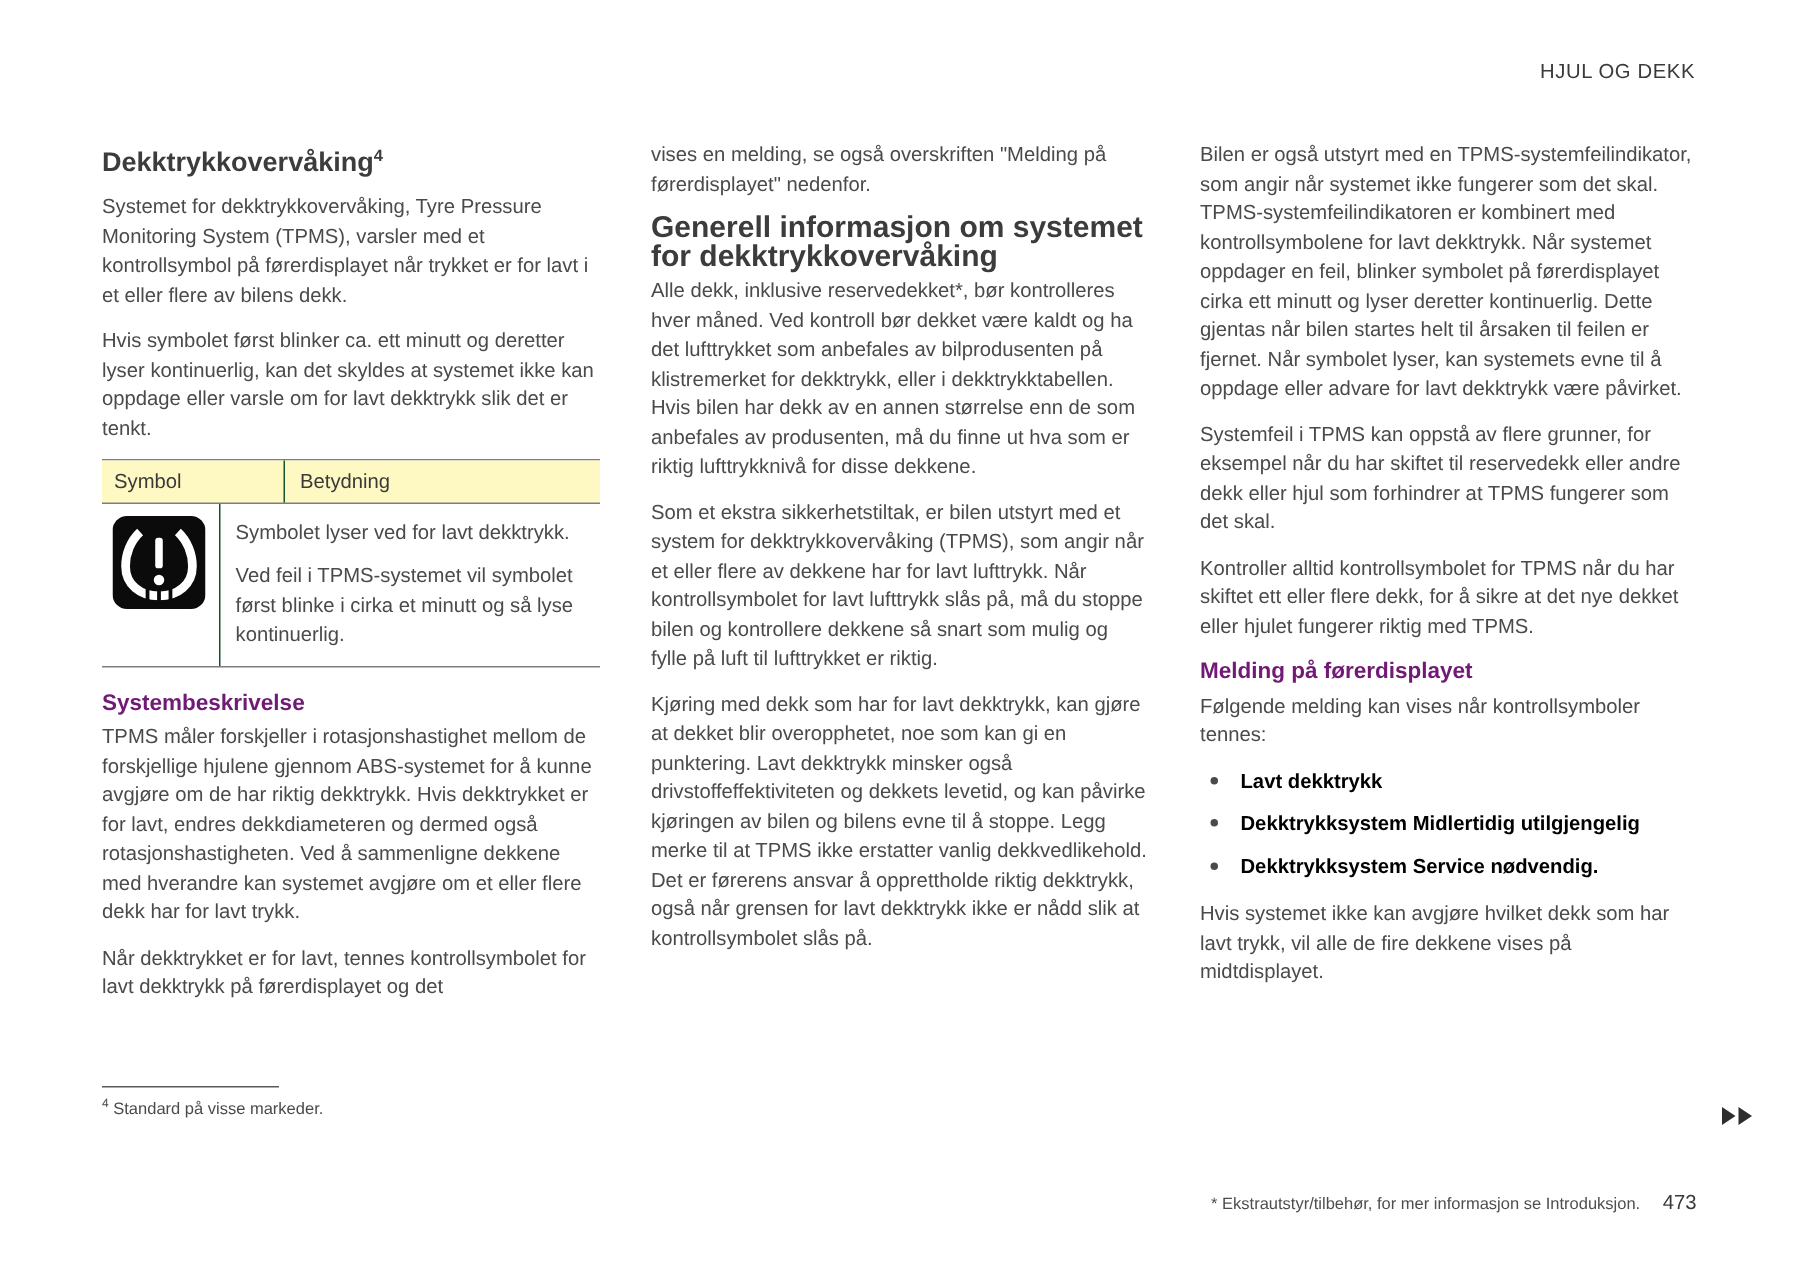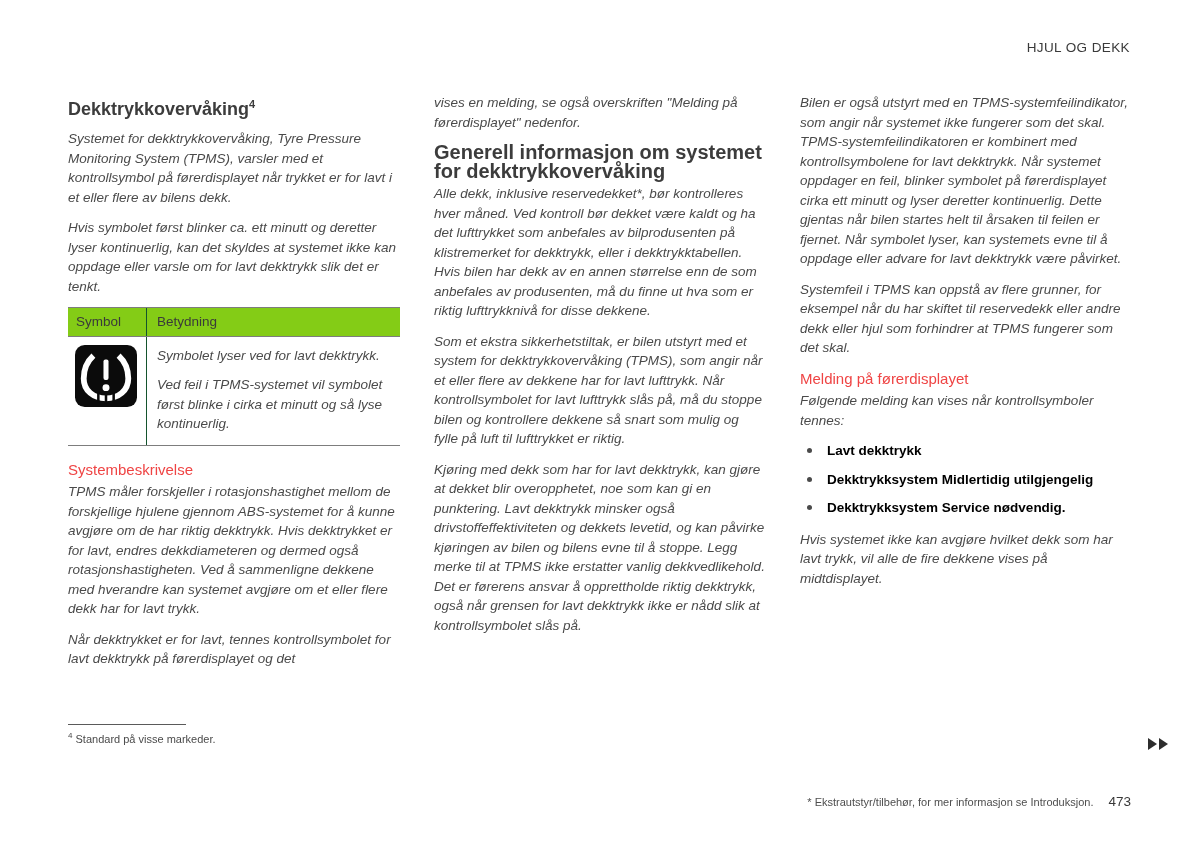--- a/index.html
+++ b/index.html
@@ -4,31 +4,31 @@
 <style>
   * { margin:0; padding:0; box-sizing:border-box; }
   html,body { background:#ffffff; }
   body { font-family:"Liberation Sans","DejaVu Sans",sans-serif; }
   .page { position:relative; width:1200px; height:833px; background:#ffffff; overflow:hidden; color:#474747; }
 
   .header { position:absolute; top:40px; right:70px; font-size:13.5px; letter-spacing:0.4px; color:#3a3a3a; }
 
   .columns { position:absolute; top:93px; left:68px; width:1064px; display:flex; gap:34px; }
   .col { flex:1 1 0; font-size:13.5px; line-height:19.5px; color:#4a4a4a; }
-  .col p { margin:0 0 11px;font-style:italic; }
+  .col p { margin:0 0 11px; }
 
   h1.title { font-size:18px; color:#3c3c3c; margin:0 0 9px; font-weight:bold; line-height:22px; }
   h1.title sup { font-size:11px; font-weight:bold; }
-  h2.sub { font-size:15px; color:#ef4444; margin:5px 0 3px; font-weight:normal; }
+  h2.sub { font-size:15px; color:#701a75; margin:5px 0 3px; font-weight:bold; }
   h3.subsmall { font-size:20px; color:#3c3c3c; margin:3px 0 4px; font-weight:bold; line-height:18.5px; }
 
   
   .tbl { margin:7px 0 14px; border-top:1px solid #7d7d7d; border-bottom:1px solid #7d7d7d; }
   .tbl-row { display:flex; }
-  .tbl-head { background:#84cc16; border-bottom:1px solid #7d7d7d; }
+  .tbl-head { background:#fef9c3; border-bottom:1px solid #7d7d7d;gap:43px; }
   .tbl-c1 { width:78px; padding:4px 8px; color:#3a3a3a; }
   .tbl-c2 { flex:1; padding:4px 10px; border-left:1px solid #14532d; color:#3a3a3a; }
   .tbl-body .tbl-c1 { padding:8px 7px; }
   .tbl-body .tbl-c2 { padding:9px 10px 11px; color:#4a4a4a; }
   .tbl-body p { margin:0 0 10px; }
   .tbl-body p:last-child { margin-bottom:0; }
   .tpms-icon { width:62px; height:62px; display:block; }
 
   
   ul.bullets { list-style:none; margin:3px 0 12px; }
@@ -96,20 +96,21 @@
       <p>vises en melding, se også overskriften "Melding på førerdisplayet" nedenfor.</p>
       <h3 class="subsmall">Generell informasjon om systemet for dekktrykkovervåking</h3>
       <p>Alle dekk, inklusive reservedekket*, bør kontrolleres hver måned. Ved kontroll bør dekket være kaldt og ha det lufttrykket som anbefales av bilprodusenten på klistremerket for dekktrykk, eller i dekktrykktabellen. Hvis bilen har dekk av en annen størrelse enn de som anbefales av produsenten, må du finne ut hva som er riktig lufttrykknivå for disse dekkene.</p>
       <p>Som et ekstra sikkerhetstiltak, er bilen utstyrt med et system for dekktrykkovervåking (TPMS), som angir når et eller flere av dekkene har for lavt lufttrykk. Når kontrollsymbolet for lavt lufttrykk slås på, må du stoppe bilen og kontrollere dekkene så snart som mulig og fylle på luft til lufttrykket er riktig.</p>
       <p>Kjøring med dekk som har for lavt dekktrykk, kan gjøre at dekket blir overopphetet, noe som kan gi en punktering. Lavt dekktrykk minsker også drivstoffeffektiviteten og dekkets levetid, og kan påvirke kjøringen av bilen og bilens evne til å stoppe. Legg merke til at TPMS ikke erstatter vanlig dekkvedlikehold. Det er førerens ansvar å opprettholde riktig dekktrykk, også når grensen for lavt dekktrykk ikke er nådd slik at kontrollsymbolet slås på.</p>
     </div>
 
     <div class="col">
       <p>Bilen er også utstyrt med en TPMS-systemfeilindikator, som angir når systemet ikke fungerer som det skal. TPMS-systemfeilindikatoren er kombinert med kontrollsymbolene for lavt dekktrykk. Når systemet oppdager en feil, blinker symbolet på førerdisplayet cirka ett minutt og lyser deretter kontinuerlig. Dette gjentas når bilen startes helt til årsaken til feilen er fjernet. Når symbolet lyser, kan systemets evne til å oppdage eller advare for lavt dekktrykk være påvirket.</p>
       <p>Systemfeil i TPMS kan oppstå av flere grunner, for eksempel når du har skiftet til reservedekk eller andre dekk eller hjul som forhindrer at TPMS fungerer som det skal.</p>
+      <p>Kontroller alltid kontrollsymbolet for TPMS når du har skiftet ett eller flere dekk, for å sikre at det nye dekket eller hjulet fungerer riktig med TPMS.</p>
       <h2 class="sub">Melding på førerdisplayet</h2>
       <p>Følgende melding kan vises når kontrollsymboler tennes:</p>
       <ul class="bullets">
         <li>Lavt dekktrykk</li>
         <li>Dekktrykksystem Midlertidig utilgjengelig</li>
         <li>Dekktrykksystem Service nødvendig.</li>
       </ul>
       <p>Hvis systemet ikke kan avgjøre hvilket dekk som har lavt trykk, vil alle de fire dekkene vises på midtdisplayet.</p>
     </div>
 

